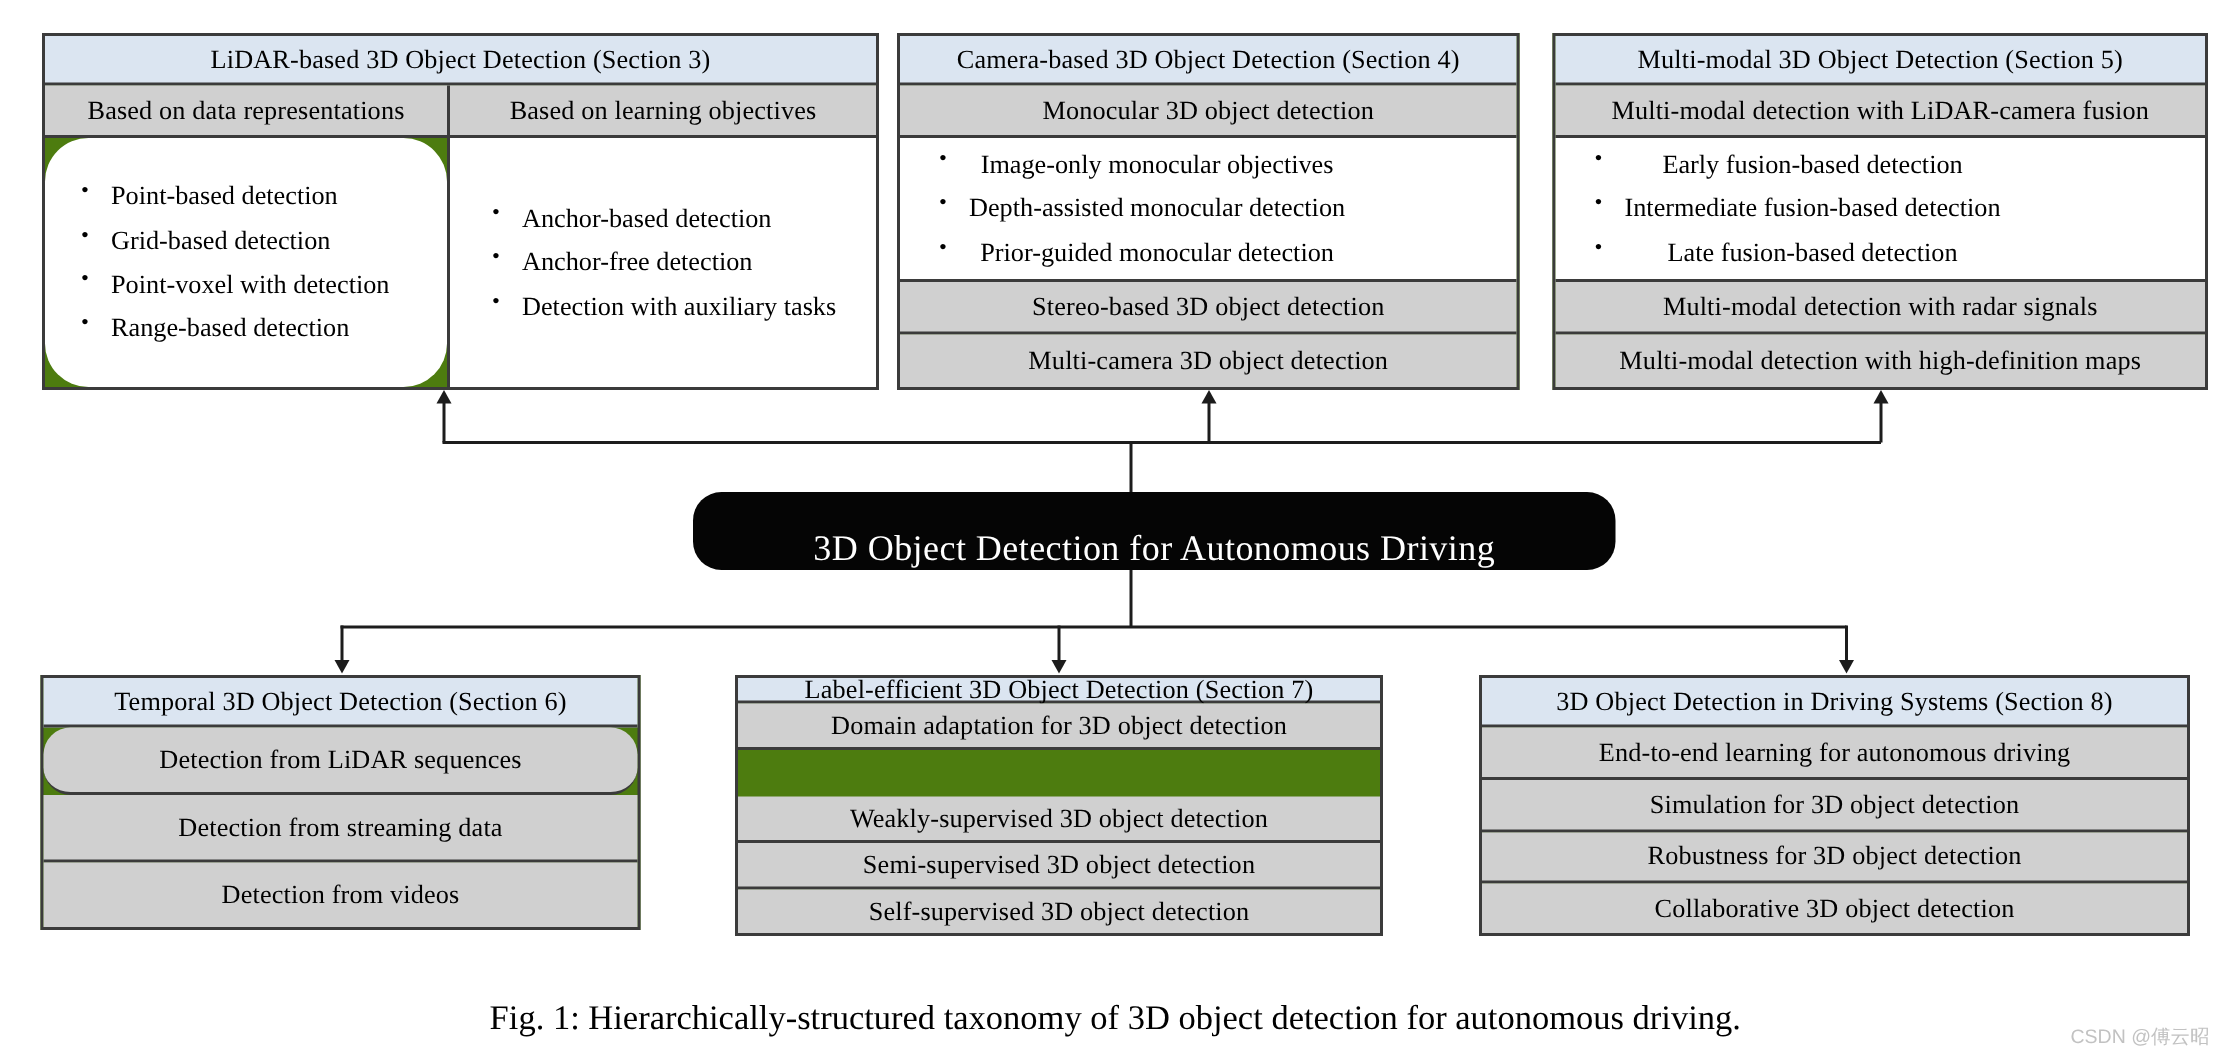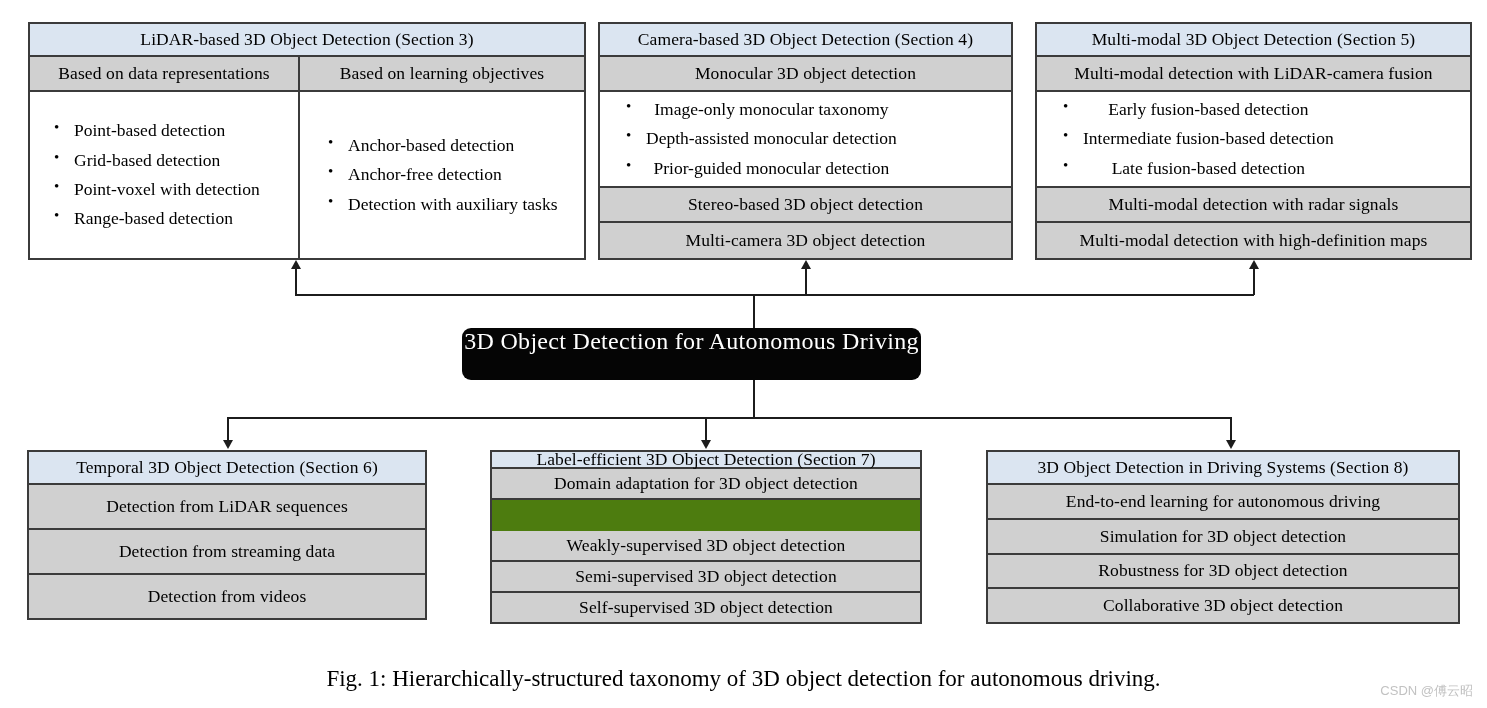--- a/index.html
+++ b/index.html
@@ -90,24 +90,24 @@
     position: absolute;
     left: 2px;
     top: -1px;
     font-size: 15px;
   }
 
   
   #root-box {
     position: absolute;
     left: 462px; top: 328px;
-    width: 459px; height: 52px;
+    width: 615px; height: 52px;
     background: #050505;
-    border-radius: 9px;
-    display: flex; align-items: flex-start; justify-content: center;
+    border-radius: 19px;
+    display: flex; align-items: flex-end; justify-content: center;
   }
   #root-box .root-label {
     color: #ffffff;
     font-size: 24px;
     letter-spacing: .3px;
     white-space: nowrap;
   }
 
   
   .ln { position: absolute; background: #1c1c1c; }
@@ -151,21 +151,21 @@
     </div>
     <div class="splitrow gray" style="height:35px;">
       <div class="cell" style="width:268px;">
         <span class="row-label">Based on data representations</span>
       </div>
       <div class="cell" style="flex:1;">
         <span class="row-label">Based on learning objectives</span>
       </div>
     </div>
     <div class="splitbody">
-      <div class="cell" style="width:268px; padding-left:22px;">
+      <div class="cell" style="width:268px; padding-left:22px;border-radius:29px;">
         <ul class="bullets">
           <li>Point-based detection</li>
           <li>Grid-based detection</li>
           <li>Point-voxel with detection</li>
           <li>Range-based detection</li>
         </ul>
       </div>
       <div class="cell" style="flex:1; padding-left:26px;">
         <ul class="bullets">
           <li>Anchor-based detection</li>
@@ -178,21 +178,21 @@
 
   <div class="tbox" id="box-camera" style="left:598px; top:22px; width:415px; height:238px;">
     <div class="row header" style="height:33px;">
       <span class="row-label">Camera-based 3D Object Detection (Section 4)</span>
     </div>
     <div class="row gray" style="height:35px;">
       <span class="row-label">Monocular 3D object detection</span>
     </div>
     <div class="row white" style="flex:1; justify-content:flex-start; padding-left:24px;">
       <ul class="bullets">
-        <li>Image-only monocular taxonomy</li>
+        <li>Image-only monocular objectives</li>
         <li>Depth-assisted monocular detection</li>
         <li>Prior-guided monocular detection</li>
       </ul>
     </div>
     <div class="row gray" style="height:35px;">
       <span class="row-label">Stereo-based 3D object detection</span>
     </div>
     <div class="row gray" style="height:35px;">
       <span class="row-label">Multi-camera 3D object detection</span>
     </div>
@@ -246,21 +246,21 @@
   <div class="ln vline" style="left:705px; top:417px; height:24px;"></div>
   <div class="arrow-down" style="left:701px; top:440px;"></div>
 
   <div class="ln vline" style="left:1230px; top:417px; height:24px;"></div>
   <div class="arrow-down" style="left:1226px; top:440px;"></div>
 
   <div class="tbox" id="box-temporal" style="left:27px; top:450px; width:400px; height:170px;">
     <div class="row header" style="height:33px;">
       <span class="row-label">Temporal 3D Object Detection (Section 6)</span>
     </div>
-    <div class="row gray" style="flex:1;">
+    <div class="row gray" style="flex:1;border-radius:18px;">
       <span class="row-label">Detection from LiDAR sequences</span>
     </div>
     <div class="row gray" style="flex:1;">
       <span class="row-label">Detection from streaming data</span>
     </div>
     <div class="row gray" style="flex:1;">
       <span class="row-label">Detection from videos</span>
     </div>
   </div>
 

